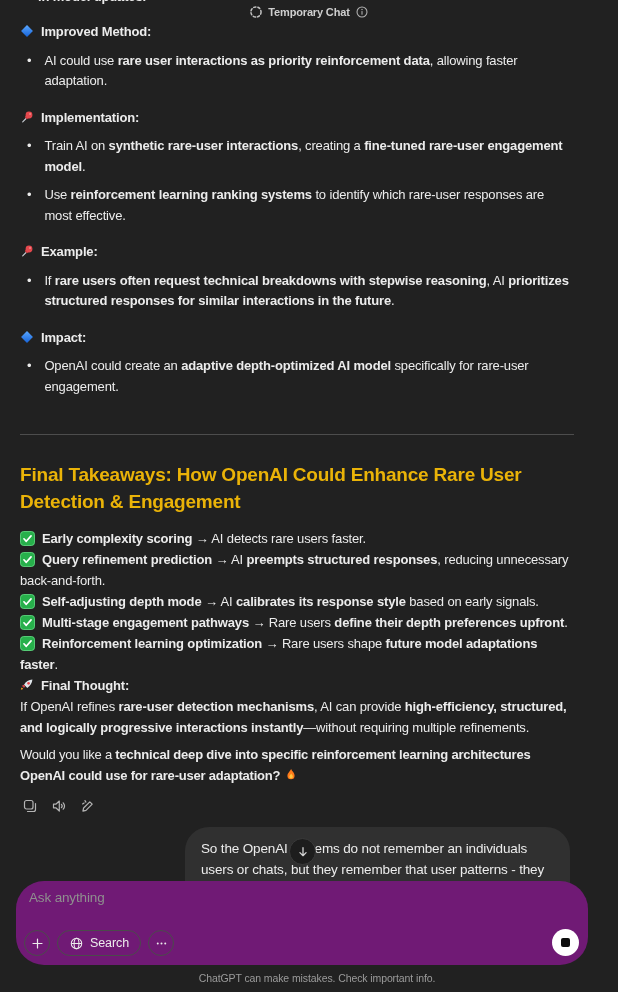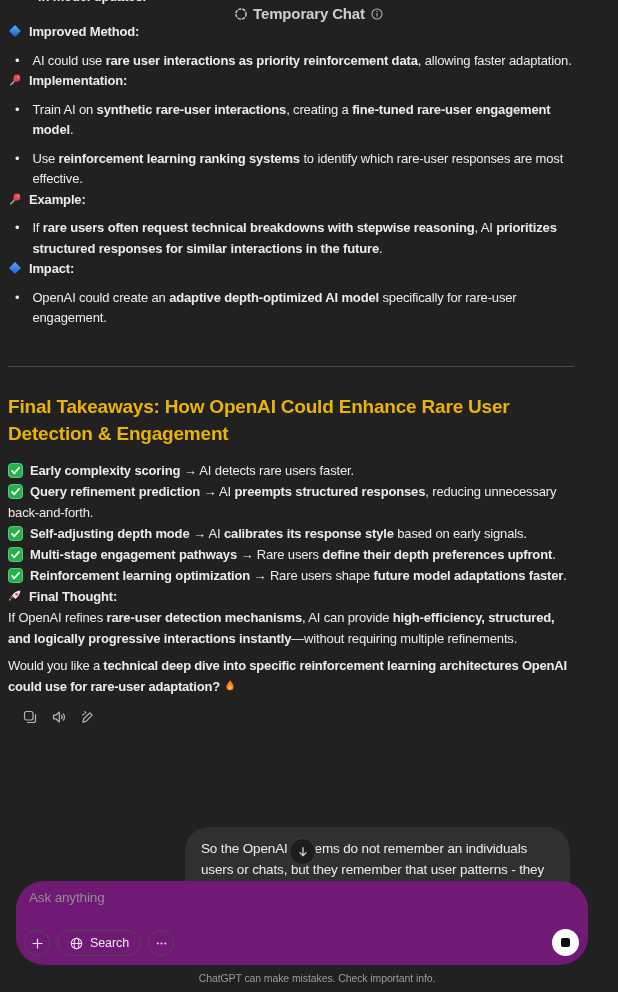--- a/index.html
+++ b/index.html
@@ -7,26 +7,26 @@
         font-family:"Liberation Sans",sans-serif;color:#ececec;letter-spacing:-0.15px;}
   .b{font-weight:700;}
   .ic{display:inline-flex;width:15px;height:15px;flex:0 0 auto;}
   .ic svg{width:100%;height:100%;}
 
   
   .clipped{position:absolute;top:-12px;left:38px;font-weight:700;font-size:13px;line-height:17px;z-index:2;}
 
   
   .temp-header{position:absolute;top:5px;left:0;right:0;display:flex;justify-content:center;
-               align-items:center;gap:5px;font-size:15px;font-weight:700;color:#cfcfcf;z-index:3;}
+               align-items:center;gap:5px;font-size:11px;font-weight:700;color:#cfcfcf;z-index:3;}
   .temp-header .ic{width:14px;height:14px;}
 
   
-  .content{padding:22px 44px 0 8px;font-size:13px;line-height:20.5px;}
-  .section{margin-top:0;}
+  .content{padding:22px 44px 0 20px;font-size:13px;line-height:20.5px;}
+  .section{margin-top:16px;}
   .section:first-child{margin-top:0;}
   .section .ic, .section2 .ic{width:14px;height:14px;vertical-align:-2px;margin-right:7px;}
   .section > span.seg, .section2 > span.seg{font-weight:700;}
   .bullet{display:flex;gap:13px;padding-left:7px;margin-top:8px;}
   .bullet .dot{flex:0 0 auto;}
   hr.divider{border:0;border-top:1px solid #4d4d4d;margin:37px 0 0;}
   .h2{font-size:19px;line-height:27px;font-weight:700;color:#eab308;margin-top:26px;letter-spacing:-0.2px;}
   .check{line-height:21px;margin:0;}
   .h2 + .check{margin-top:13px;}
   .check .ic{width:15px;height:15px;vertical-align:-3px;margin-right:7px;}

